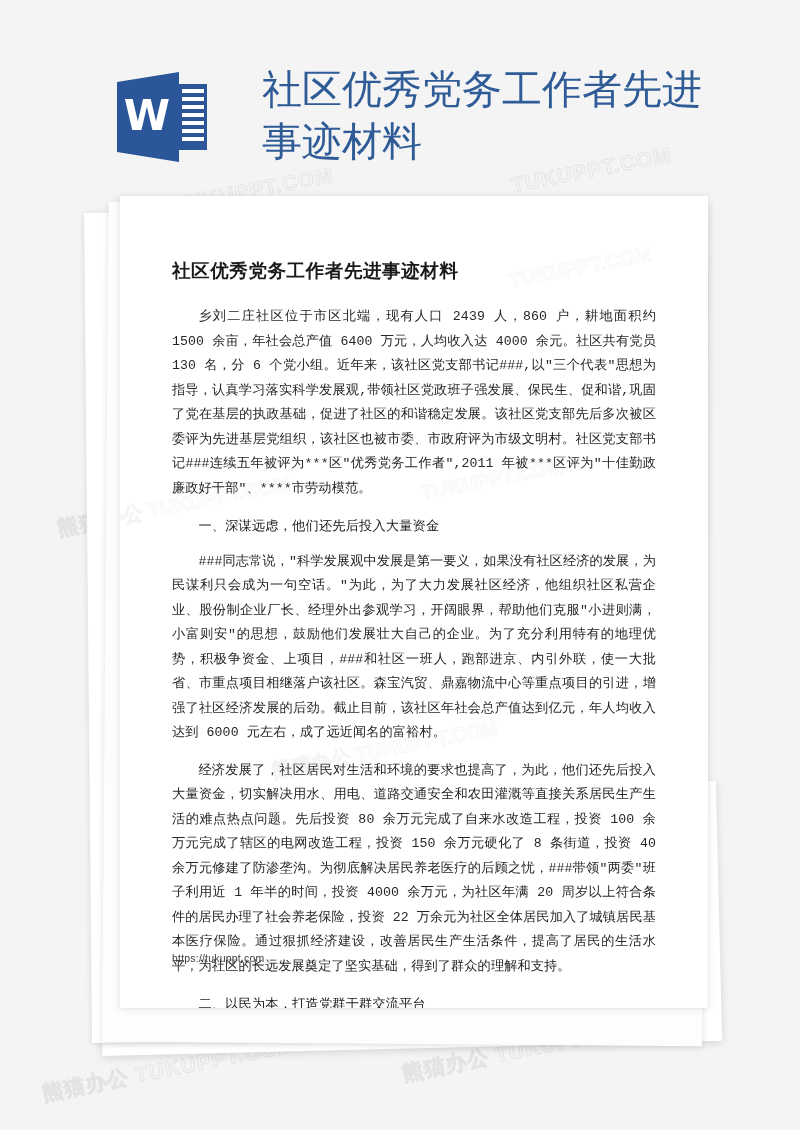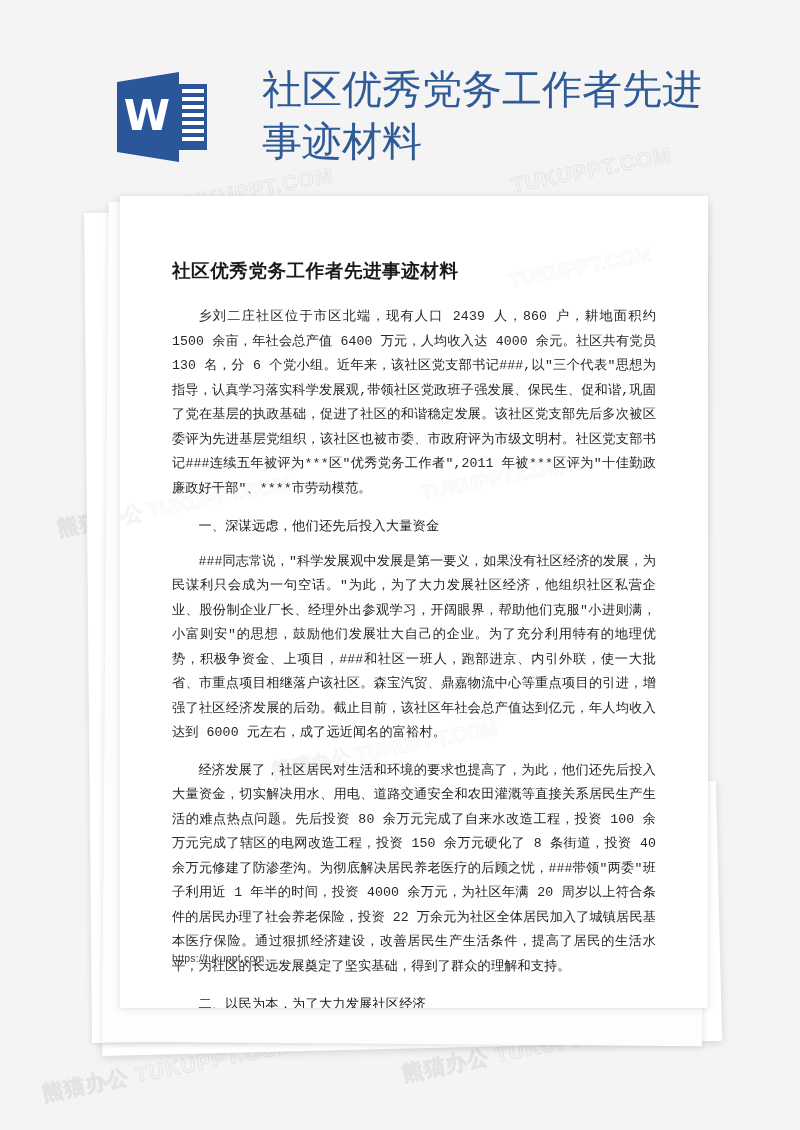--- a/index.html
+++ b/index.html
@@ -241,20 +241,20 @@
       <div class="doc-title">社区优秀党务工作者先进事迹材料</div>
 
       <p class="doc-p">乡刘二庄社区位于市区北端，现有人口 2439 人，860 户，耕地面积约 1500 余亩，年社会总产值 6400 万元，人均收入达 4000 余元。社区共有党员 130 名，分 6 个党小组。近年来，该社区党支部书记###,以"三个代表"思想为指导，认真学习落实科学发展观,带领社区党政班子强发展、保民生、促和谐,巩固了党在基层的执政基础，促进了社区的和谐稳定发展。该社区党支部先后多次被区委评为先进基层党组织，该社区也被市委、市政府评为市级文明村。社区党支部书记###连续五年被评为***区"优秀党务工作者",2011 年被***区评为"十佳勤政廉政好干部"、****市劳动模范。</p>
 
       <p class="doc-h2">一、深谋远虑，他们还先后投入大量资金</p>
 
       <p class="doc-p">###同志常说，"科学发展观中发展是第一要义，如果没有社区经济的发展，为民谋利只会成为一句空话。"为此，为了大力发展社区经济，他组织社区私营企业、股份制企业厂长、经理外出参观学习，开阔眼界，帮助他们克服"小进则满，小富则安"的思想，鼓励他们发展壮大自己的企业。为了充分利用特有的地理优势，积极争资金、上项目，###和社区一班人，跑部进京、内引外联，使一大批省、市重点项目相继落户该社区。森宝汽贸、鼎嘉物流中心等重点项目的引进，增强了社区经济发展的后劲。截止目前，该社区年社会总产值达到亿元，年人均收入达到 6000 元左右，成了远近闻名的富裕村。</p>
 
       <p class="doc-p">经济发展了，社区居民对生活和环境的要求也提高了，为此，他们还先后投入大量资金，切实解决用水、用电、道路交通安全和农田灌溉等直接关系居民生产生活的难点热点问题。先后投资 80 余万元完成了自来水改造工程，投资 100 余万元完成了辖区的电网改造工程，投资 150 余万元硬化了 8 条街道，投资 40 余万元修建了防渗垄沟。为彻底解决居民养老医疗的后顾之忧，###带领"两委"班子利用近 1 年半的时间，投资 4000 余万元，为社区年满 20 周岁以上符合条件的居民办理了社会养老保险，投资 22 万余元为社区全体居民加入了城镇居民基本医疗保险。通过狠抓经济建设，改善居民生产生活条件，提高了居民的生活水平，为社区的长远发展奠定了坚实基础，得到了群众的理解和支持。</p>
 
-      <p class="doc-h2">二、以民为本，为了大力发展社区经济</p>
+      <p class="doc-h2">二、以民为本，打造党群干群交流平台</p>
 
     </div>
 
     <div class="doc-url">https://tukuppt.com</div>
   </div>
 
 </div>
 
 </body></html>

